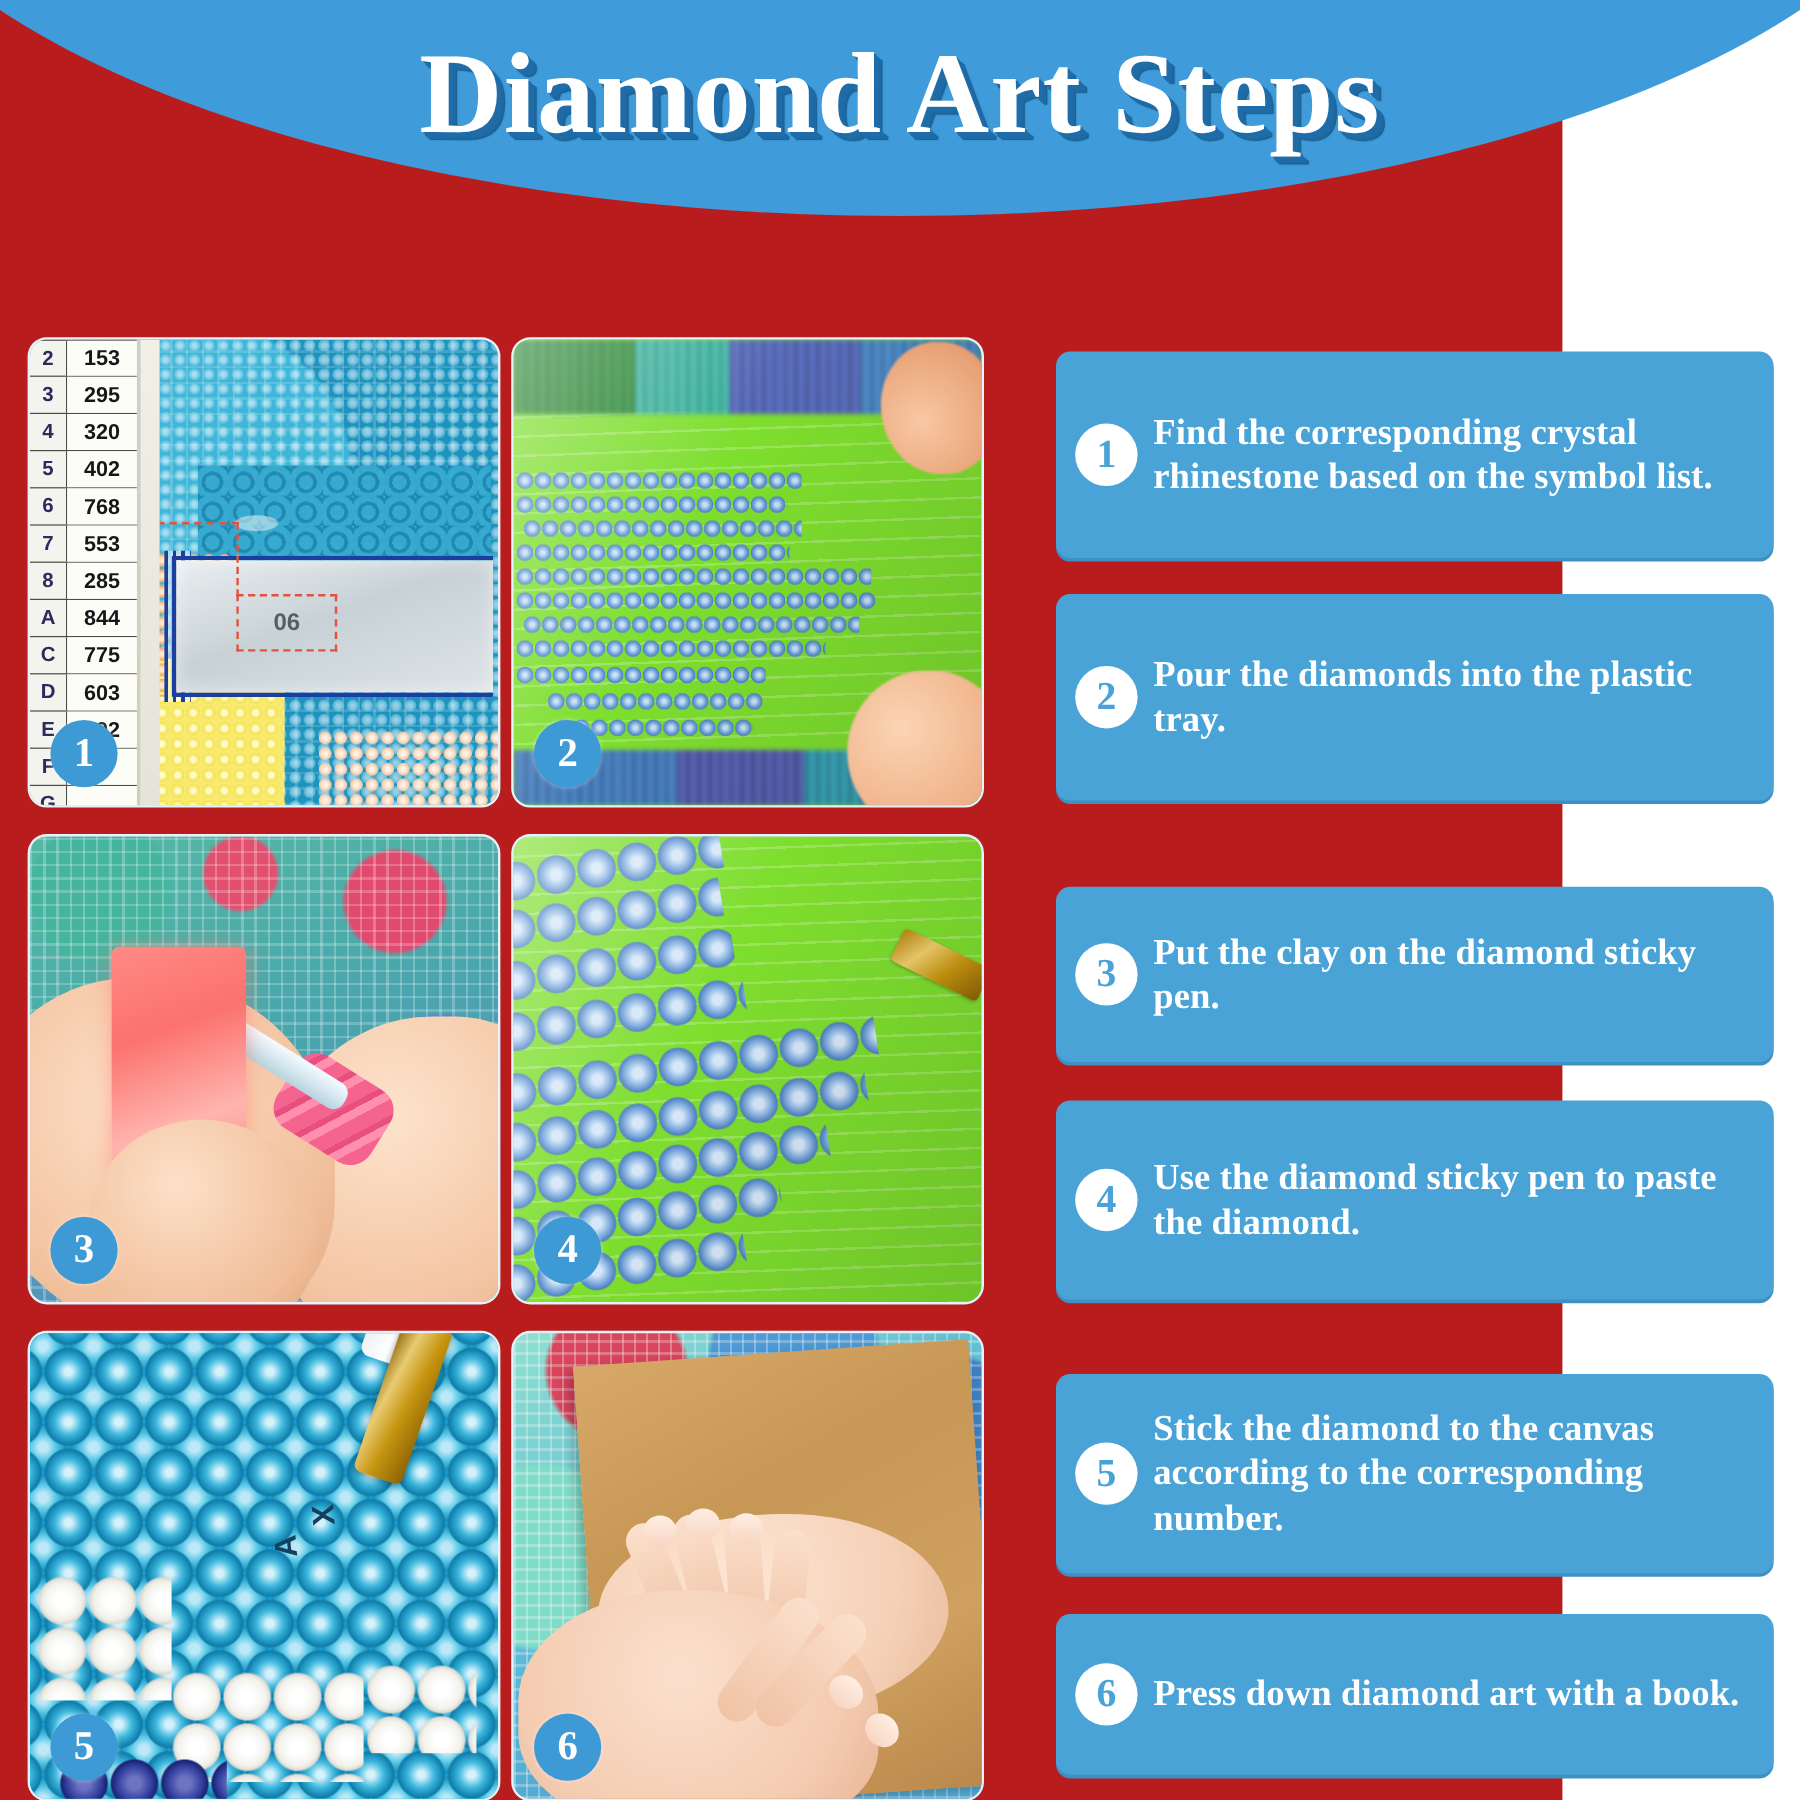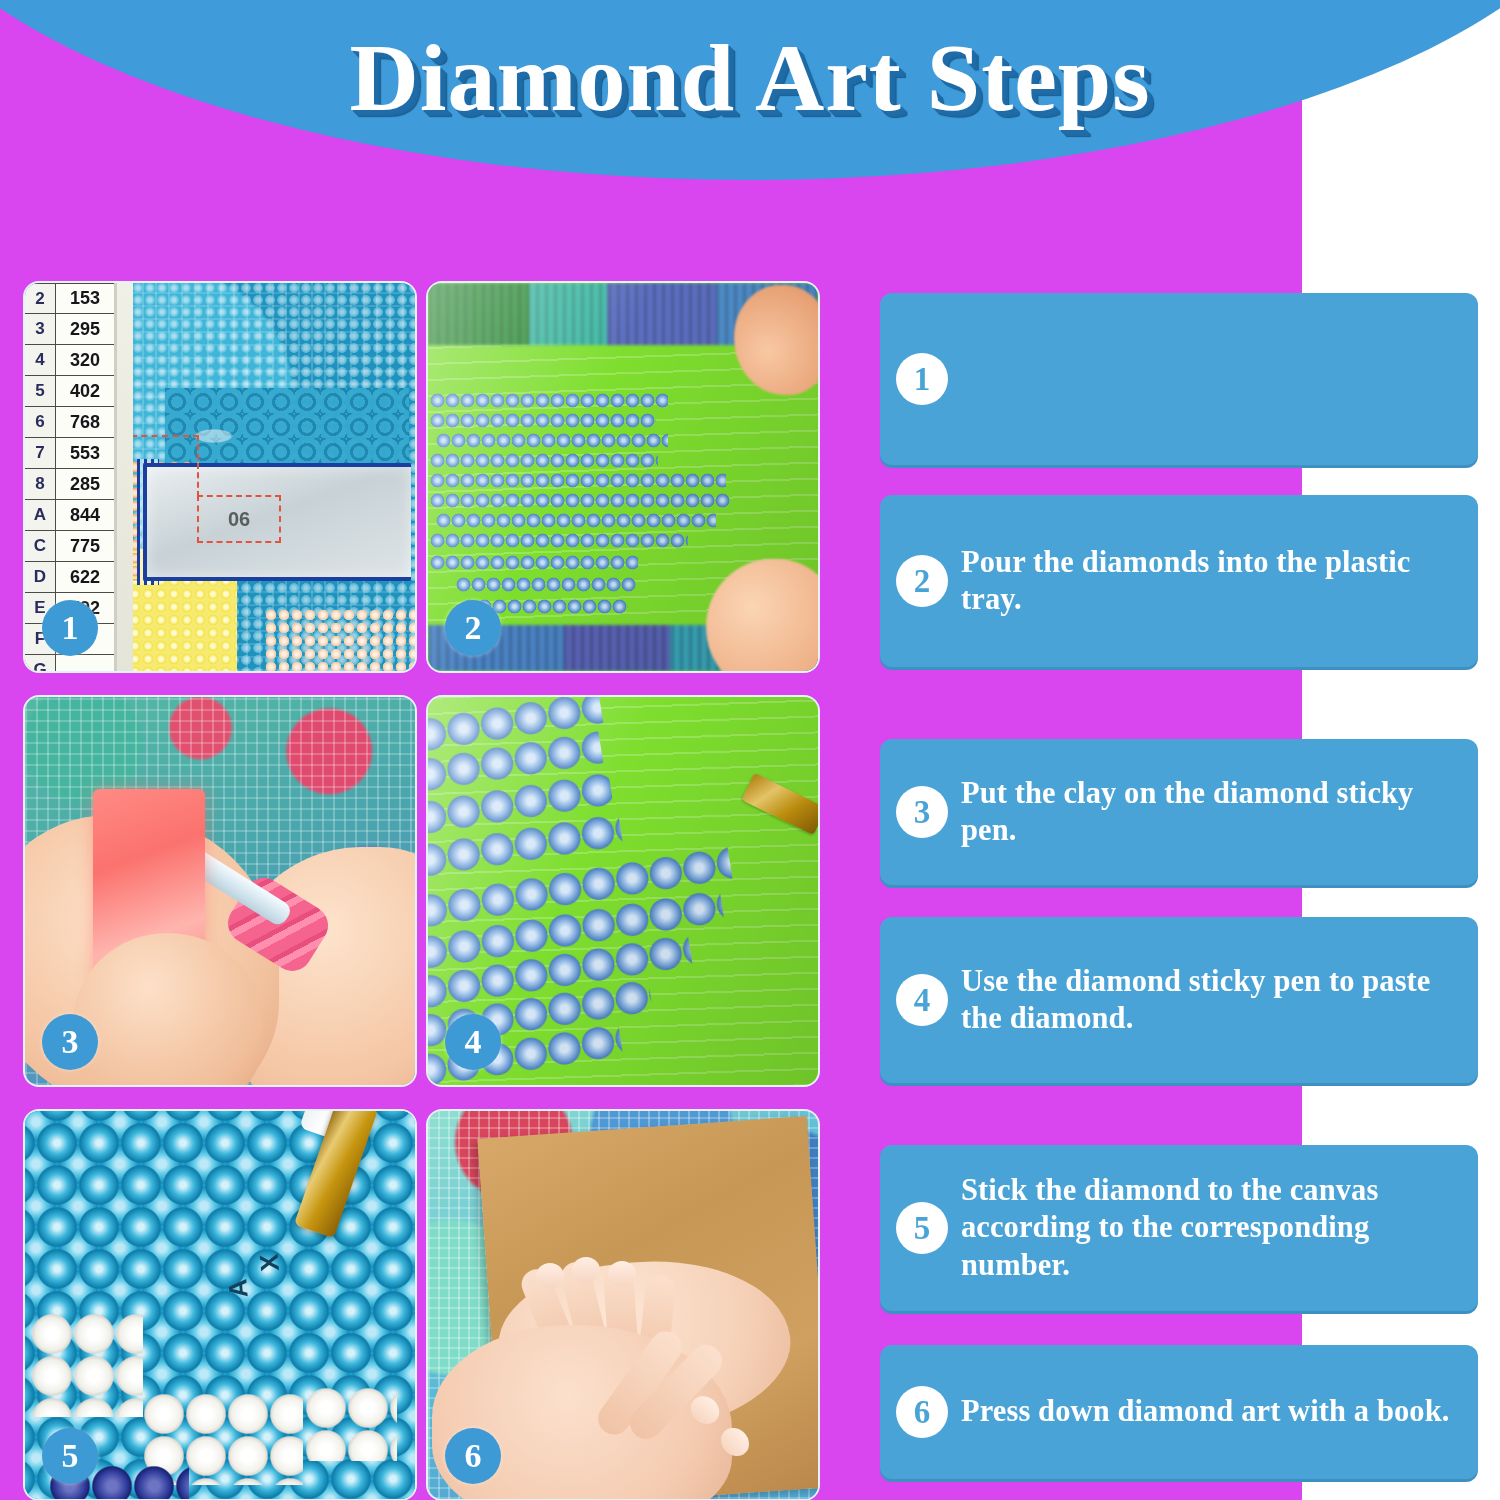--- a/index.html
+++ b/index.html
@@ -3,21 +3,21 @@
 <meta charset="utf-8">
 <style>
   * { box-sizing: border-box; margin: 0; padding: 0; }
   html, body {
     width: 1500px; height: 1500px;
     background: #ffffff;
     font-family: "Liberation Serif", "DejaVu Serif", serif;
     overflow: hidden;
   }
 
-  #page { position: relative; width: 1302px; height: 1500px; background: #d946ef; text-decoration: underline; }
+  #page { position: relative; width: 1302px; height: 1500px; background: #b91c1c; text-decoration: underline; }
 
   
   .header-wrap {
     position: absolute; left: 0; top: 0; width: 1500px; height: 185px;
     overflow: hidden;
   }
   .header-curve {
     position: absolute;
     left: -130px; top: -540px;
     width: 1760px; height: 720px;
@@ -478,21 +478,21 @@
         <div class="sym-row">
           <div class="sym-cell">A</div>
           <div class="num-cell">844</div>
         </div>
         <div class="sym-row">
           <div class="sym-cell">C</div>
           <div class="num-cell">775</div>
         </div>
         <div class="sym-row">
           <div class="sym-cell">D</div>
-          <div class="num-cell">622</div>
+          <div class="num-cell">603</div>
         </div>
         <div class="sym-row">
           <div class="sym-cell">E</div>
           <div class="num-cell">792</div>
         </div>
         <div class="sym-row">
           <div class="sym-cell">F</div>
           <div class="num-cell"></div>
         </div>
         <div class="sym-row">
@@ -594,20 +594,21 @@
       <div class="ph6-nail" style="left:262px; top:286px; width:30px; height:26px; transform:rotate(40deg);"></div>
       <div class="ph6-nail" style="left:292px; top:318px; width:30px; height:26px; transform:rotate(46deg);"></div>
 
       <div class="photo-badge">6</div>
     </div>
 
     <div class="steps">
 
       <div class="step-card sc1">
         <div class="step-num">1</div>
+        <div class="step-text">Find the corresponding crystal rhinestone based on the symbol list.</div>
       </div>
 
       <div class="step-card sc2">
         <div class="step-num">2</div>
         <div class="step-text">Pour the diamonds into the plastic tray.</div>
       </div>
 
       <div class="step-card sc3">
         <div class="step-num">3</div>
         <div class="step-text">Put the clay on the diamond sticky pen.</div>

